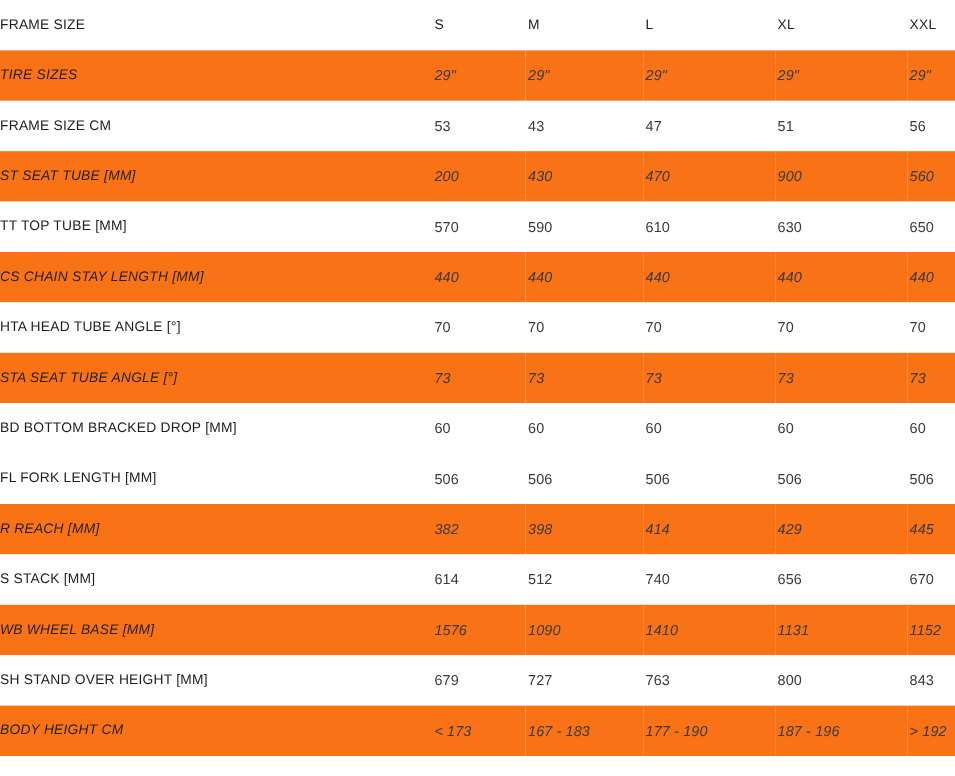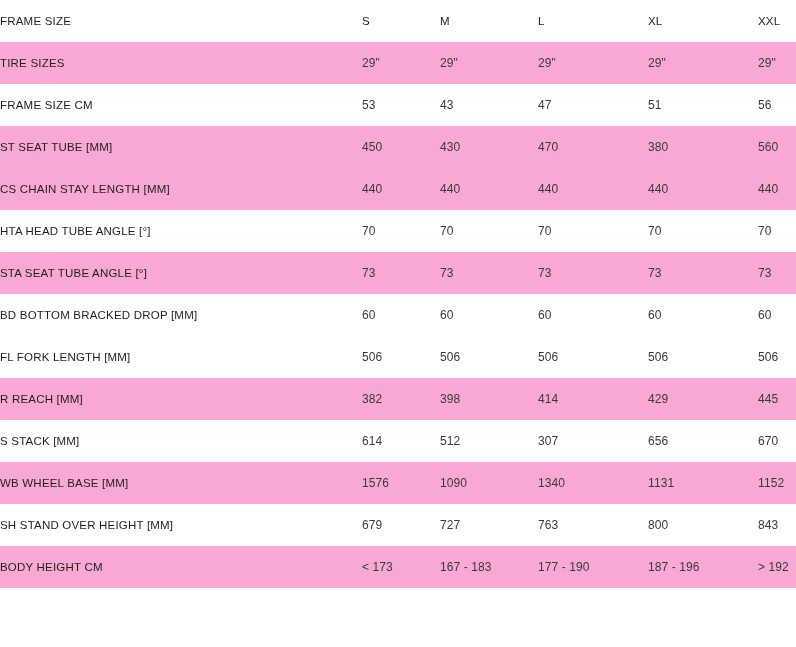--- a/index.html
+++ b/index.html
@@ -19,21 +19,22 @@
     border-collapse: collapse;
     table-layout: fixed;
   }
   table.geo-table tr {
     height: 42px;
   }
   table.geo-table tr.row-even {
     background: #ffffff;
   }
   table.geo-table tr.row-odd {
-    background: #f9a8d4;
+    background: #f97316;
+    font-style: italic;
   }
   table.geo-table th,
   table.geo-table td {
     padding: 0;
     vertical-align: middle;
     text-align: left;
     font-weight: normal;
   }
   th.label-cell, td.label-cell {
     width: 360px;
@@ -97,25 +98,33 @@
     <tr class="row-even">
       <td class="label-cell">FRAME SIZE CM</td>
       <td class="val-cell col-s">53</td>
       <td class="val-cell col-m">43</td>
       <td class="val-cell col-l">47</td>
       <td class="val-cell col-xl">51</td>
       <td class="val-cell col-xxl">56</td>
     </tr>
     <tr class="row-odd">
       <td class="label-cell">ST SEAT TUBE [MM]</td>
-      <td class="val-cell col-s">450</td>
+      <td class="val-cell col-s">200</td>
       <td class="val-cell col-m">430</td>
       <td class="val-cell col-l">470</td>
-      <td class="val-cell col-xl">380</td>
+      <td class="val-cell col-xl">900</td>
       <td class="val-cell col-xxl">560</td>
+    </tr>
+    <tr class="row-even">
+      <td class="label-cell">TT TOP TUBE [MM]</td>
+      <td class="val-cell col-s">570</td>
+      <td class="val-cell col-m">590</td>
+      <td class="val-cell col-l">610</td>
+      <td class="val-cell col-xl">630</td>
+      <td class="val-cell col-xxl">650</td>
     </tr>
     <tr class="row-odd">
       <td class="label-cell">CS CHAIN STAY LENGTH [MM]</td>
       <td class="val-cell col-s">440</td>
       <td class="val-cell col-m">440</td>
       <td class="val-cell col-l">440</td>
       <td class="val-cell col-xl">440</td>
       <td class="val-cell col-xxl">440</td>
     </tr>
     <tr class="row-even">
@@ -155,29 +164,29 @@
       <td class="val-cell col-s">382</td>
       <td class="val-cell col-m">398</td>
       <td class="val-cell col-l">414</td>
       <td class="val-cell col-xl">429</td>
       <td class="val-cell col-xxl">445</td>
     </tr>
     <tr class="row-even">
       <td class="label-cell">S STACK [MM]</td>
       <td class="val-cell col-s">614</td>
       <td class="val-cell col-m">512</td>
-      <td class="val-cell col-l">307</td>
+      <td class="val-cell col-l">740</td>
       <td class="val-cell col-xl">656</td>
       <td class="val-cell col-xxl">670</td>
     </tr>
     <tr class="row-odd">
       <td class="label-cell">WB WHEEL BASE [MM]</td>
       <td class="val-cell col-s">1576</td>
       <td class="val-cell col-m">1090</td>
-      <td class="val-cell col-l">1340</td>
+      <td class="val-cell col-l">1410</td>
       <td class="val-cell col-xl">1131</td>
       <td class="val-cell col-xxl">1152</td>
     </tr>
     <tr class="row-even">
       <td class="label-cell">SH STAND OVER HEIGHT [MM]</td>
       <td class="val-cell col-s">679</td>
       <td class="val-cell col-m">727</td>
       <td class="val-cell col-l">763</td>
       <td class="val-cell col-xl">800</td>
       <td class="val-cell col-xxl">843</td>

